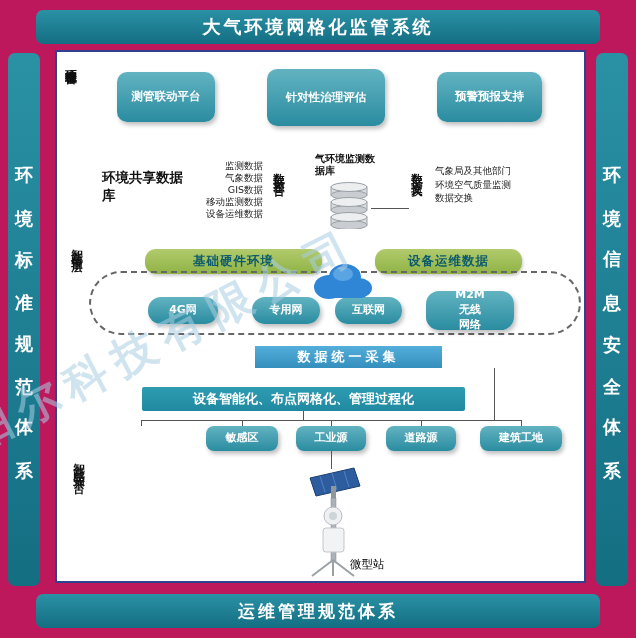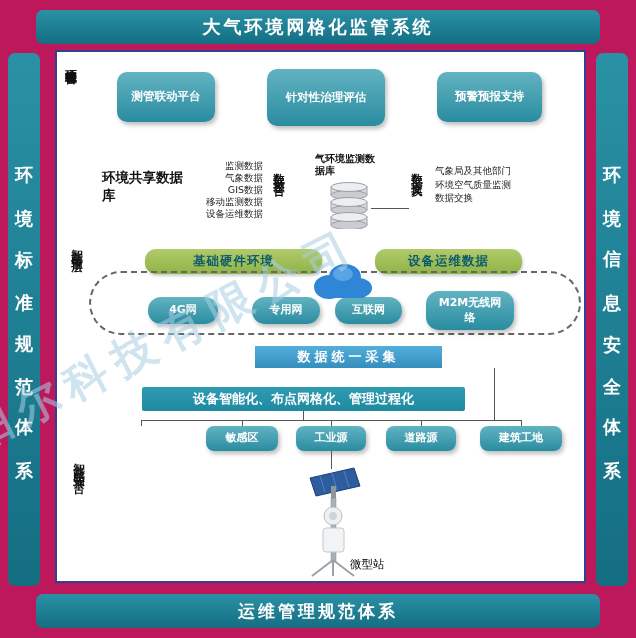--- a/index.html
+++ b/index.html
@@ -42,21 +42,21 @@
   #g1{left:88px;top:197px;width:177px;height:25px}
   #g2{left:318px;top:197px;width:147px;height:25px}
 
   #cloud{position:absolute;left:248px;top:208px;width:72px;height:42px;z-index:3}
   #dashed{position:absolute;left:32px;top:219px;width:492px;height:64px;border:2px dashed #666;border-radius:32px}
 
   .netbox{border-radius:13px;font-size:11px;z-index:2}
   #n1{left:91px;top:245px;width:70px;height:27px}
   #n2{left:195px;top:245px;width:68px;height:27px}
   #n3{left:278px;top:245px;width:67px;height:27px}
-  #n4{left:369px;top:239px;width:88px;height:39px;padding:0 12px}
+  #n4{left:369px;top:239px;width:88px;height:39px;padding:0 28px}
 
   #unified{position:absolute;left:198px;top:294px;width:187px;height:22px;background:linear-gradient(180deg,#54aeda,#358fbe);color:#fff;font-size:13px;display:flex;align-items:center;justify-content:center;letter-spacing:4px;font-weight:bold}
   #strategy{position:absolute;left:85px;top:335px;width:323px;height:24px;background:linear-gradient(180deg,#2f9cb2,#1f89a0);color:#fff;font-weight:bold;font-size:13px;display:flex;align-items:center;justify-content:center;border-radius:2px}
 
   .srcbox{border-radius:8px;font-size:11px}
   #s1{left:40px;top:374px;width:89px;height:25px}
   #s2{left:149px;top:374px;width:72px;height:25px}
   #s3{left:239px;top:374px;width:70px;height:25px}
   #s4{left:329px;top:374px;width:70px;height:25px}
   #s5{left:423px;top:374px;width:82px;height:25px}

